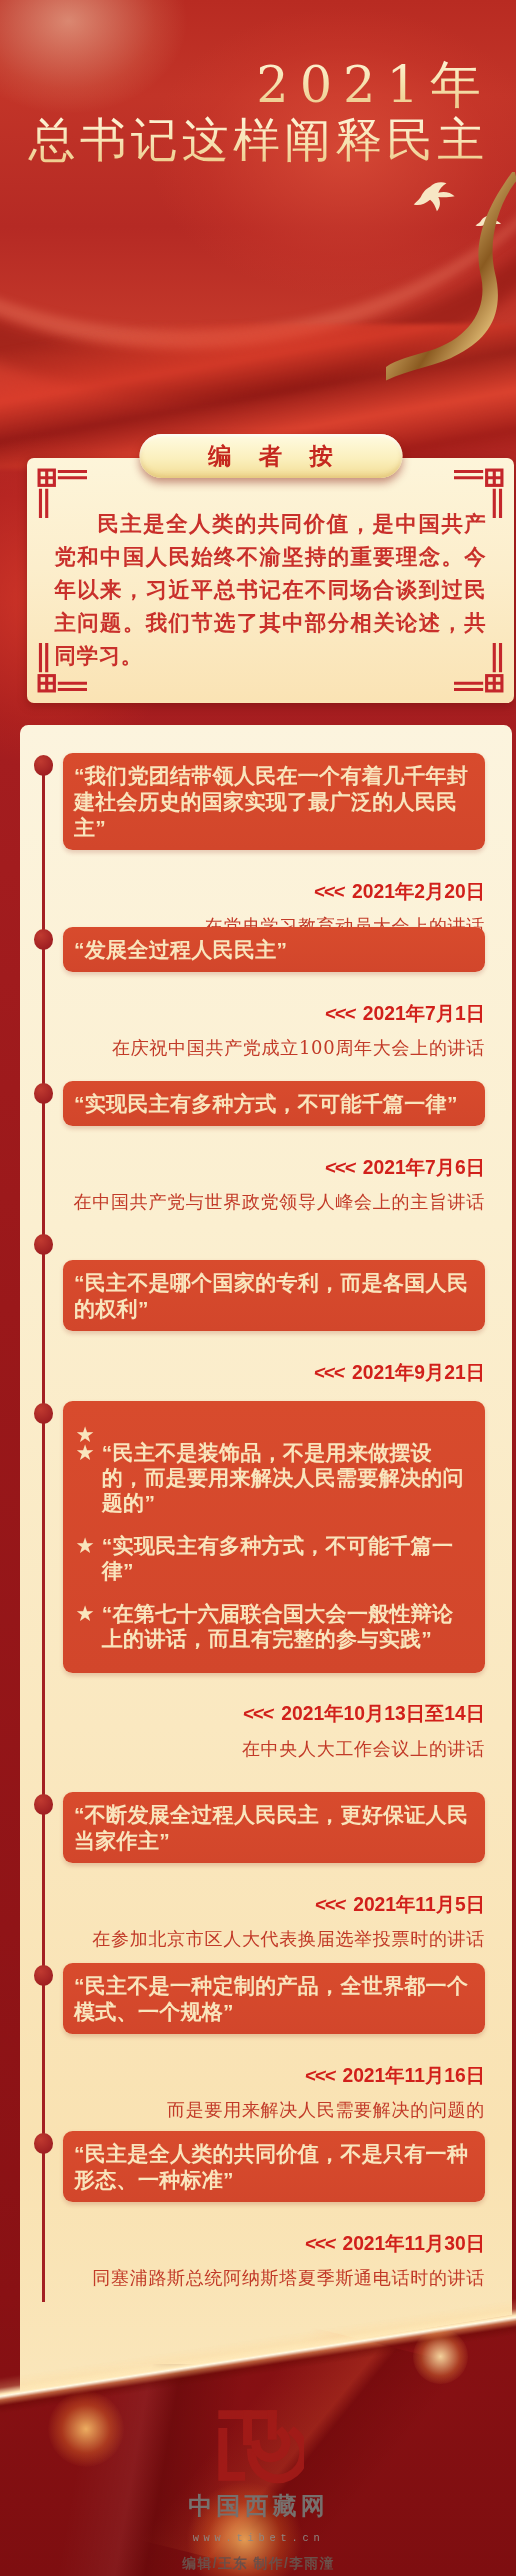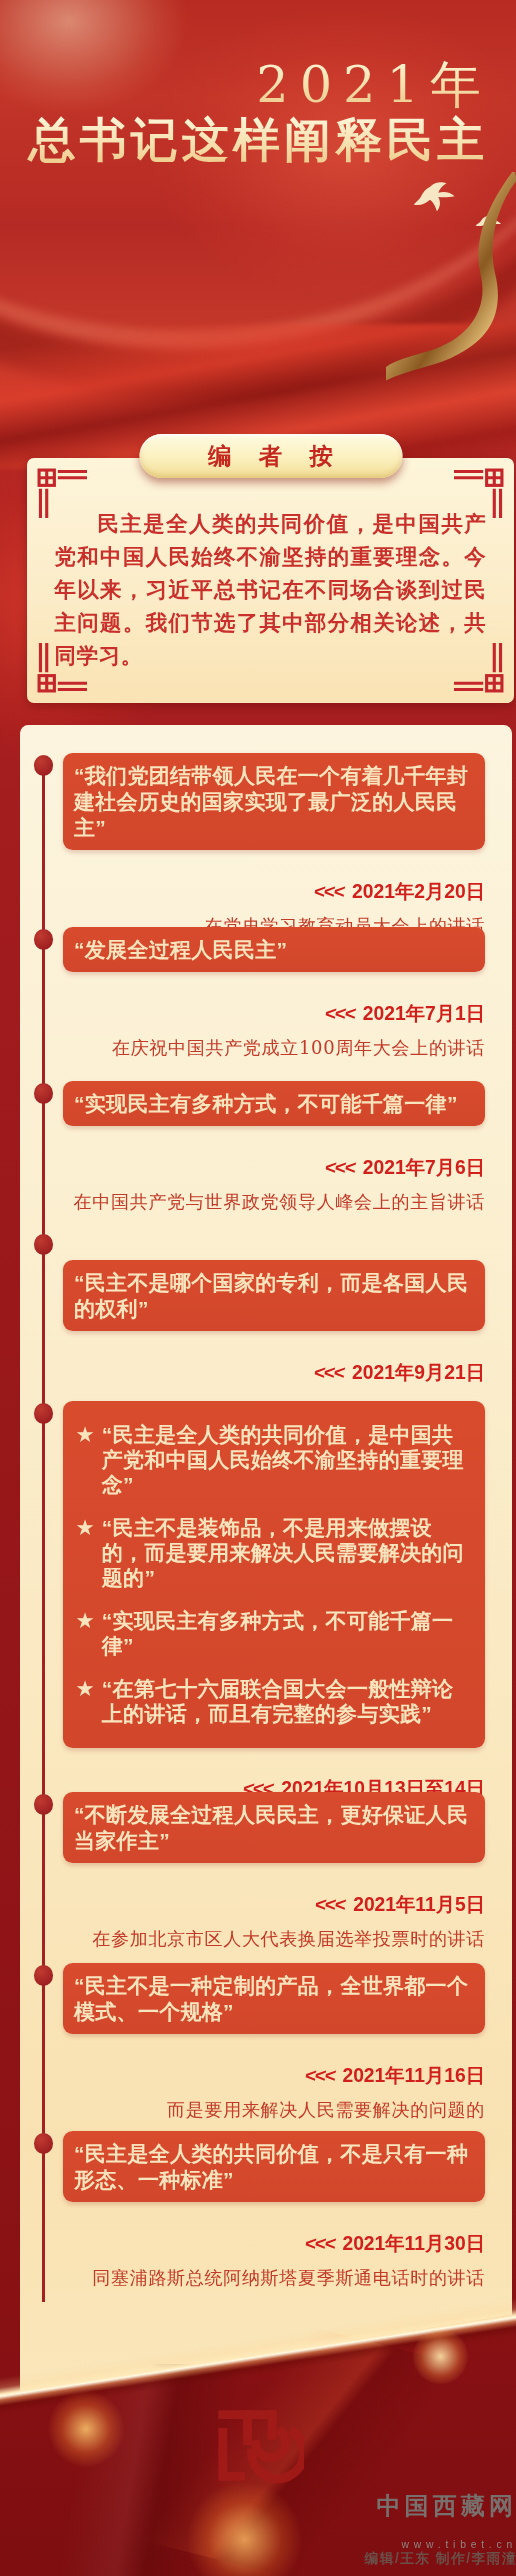--- a/index.html
+++ b/index.html
@@ -23,21 +23,21 @@
     background:radial-gradient(closest-side,rgba(224,64,44,.65),rgba(190,40,30,.3) 60%,transparent 78%);}
   .corner-shine{left:-90px;top:-103px;width:317px;height:248px;border-radius:50%;
     background:radial-gradient(closest-side,rgba(250,225,190,.5),rgba(250,200,150,.12) 55%,transparent 75%);}
   
   .year{right:25px;top:51px;font-family:"DejaVu Serif","Liberation Serif",serif;
     font-size:51px;font-weight:400;letter-spacing:11px;
     background:linear-gradient(180deg,#FFF8DF 0%,#F6E2B0 45%,#E9BF7C 100%);
     -webkit-background-clip:text;background-clip:text;color:transparent;
     text-shadow:none;}
   .main-title{left:0;right:0;top:109px;text-align:center;
-    font-family:"DejaVu Serif","Liberation Serif",serif;font-weight:700;
+    font-family:"DejaVu Serif","Liberation Serif",serif;font-weight:400;
     font-size:47px;letter-spacing:4.1px;
     background:linear-gradient(180deg,#FFF9E2 0%,#F7E3B4 50%,#EBC47F 100%);
     -webkit-background-clip:text;background-clip:text;color:transparent;}
   
   .dove1{left:411px;top:181px;width:45px;height:40px;}
   .dove2{left:474px;top:212px;width:27.6px;height:26px;transform:rotate(8deg);}
   .ribbon{left:386px;top:172px;width:131px;height:241px;}
   
   .editor-box{left:15px;top:458px;width:487px;height:245px;border-radius:6.9px;
     background:linear-gradient(180deg,#FDF5DA 0%,#FCEECC 45%,#FAE3B4 100%);
@@ -92,26 +92,26 @@
     transform:rotate(14deg);}
   .foot-sheen2{left:-41px;top:2364px;width:345px;height:227px;
     background:linear-gradient(100deg,transparent 35%,rgba(255,255,255,.05) 50%,rgba(60,0,0,.28) 58%,transparent 75%);}
   .flare{border-radius:50%;}
   .flare.f1{left:48px;top:2391px;width:76px;height:76px;
     background:radial-gradient(circle,rgba(255,200,110,.85),rgba(255,140,50,.3) 45%,transparent 72%);}
   .flare.f2{left:186px;top:2481px;width:117px;height:117px;
     background:radial-gradient(circle,rgba(255,190,100,.8),rgba(255,130,40,.25) 45%,transparent 70%);}
   .flare.f3{left:413px;top:2329px;width:55px;height:55px;
     background:radial-gradient(circle,rgba(255,230,170,.9),rgba(255,160,70,.3) 50%,transparent 75%);}
-  .footer-block{left:0;right:0;top:2405px;text-align:right;}
+  .footer-block{left:0;right:0;top:2405px;text-align:center;}
   .logo-mark{width:91px;height:81px;margin:0 auto;display:block;opacity:.9;}
   .site-name{margin-top:4.1px;font-family:"DejaVu Serif","Liberation Serif",serif;font-weight:700;
     font-size:24px;color:#77706D;letter-spacing:4.1px;}
-  .site-url{margin-top:17px;font-size:10.3px;color:#8D8783;letter-spacing:4.8px;}
-  .credits{font-size:13.8px;color:#6B4F49;letter-spacing:1.4px;font-weight:700;}
+  .site-url{margin-top:10px;font-size:10.3px;color:#8D8783;letter-spacing:4.8px;font-family:Liberation Mono, monospace;}
+  .credits{margin-top:11px;font-size:13.8px;color:#6B4F49;letter-spacing:1.4px;font-weight:700;}
 </style>
 </head>
 <body>
 
 <div class="abs silk-fold1"></div>
 <div class="abs silk-glow"></div>
 <div class="abs silk-fold2"></div>
 <div class="abs silk-band"></div>
 <div class="abs silk-left"></div>
 <div class="abs corner-shine"></div>
@@ -197,21 +197,21 @@
         <div class="quote-card">“实现民主有多种方式，不可能千篇一律”</div>
         <div class="date-row"><span class="chevrons">&lt;&lt;&lt;</span><span>2021年7月6日</span></div>
         <div class="source-row">在中国共产党与世界政党领导人峰会上的主旨讲话</div>
       </div>
       <div class="entry" style="top: 507px; margin-top: 28px;">
         <div class="quote-card">“民主不是哪个国家的专利，而是各国人民的权利”</div>
         <div class="date-row"><span class="chevrons">&lt;&lt;&lt;</span><span>2021年9月21日</span></div>
       </div>
       <div class="entry" style="top: 676px;">
         <div class="star-card">
-          <div class="star-item"><span class="star-glyph">★</span><span>“民主是全人类的共同价值，是中国共产党和中国人民始终不渝坚持的重要理念”</span></div>
+          <div class="star-item"><span class="star-glyph">★</span></div>
           <div class="star-item"><span class="star-glyph">★</span><span>“民主不是装饰品，不是用来做摆设的，而是要用来解决人民需要解决的问题的”</span></div>
           <div class="star-item"><span class="star-glyph">★</span><span>“实现民主有多种方式，不可能千篇一律”</span></div>
           <div class="star-item"><span class="star-glyph">★</span><span>“在第七十六届联合国大会一般性辩论上的讲话，而且有完整的参与实践”</span></div>
         </div>
         <div class="date-row"><span class="chevrons">&lt;&lt;&lt;</span><span>2021年10月13日至14日</span></div>
         <div class="source-row">在中央人大工作会议上的讲话</div>
       </div>
       <div class="entry" style="top: 1067px;">
         <div class="quote-card">“不断发展全过程人民民主，更好保证人民当家作主”</div>
         <div class="date-row"><span class="chevrons">&lt;&lt;&lt;</span><span>2021年11月5日</span></div>

